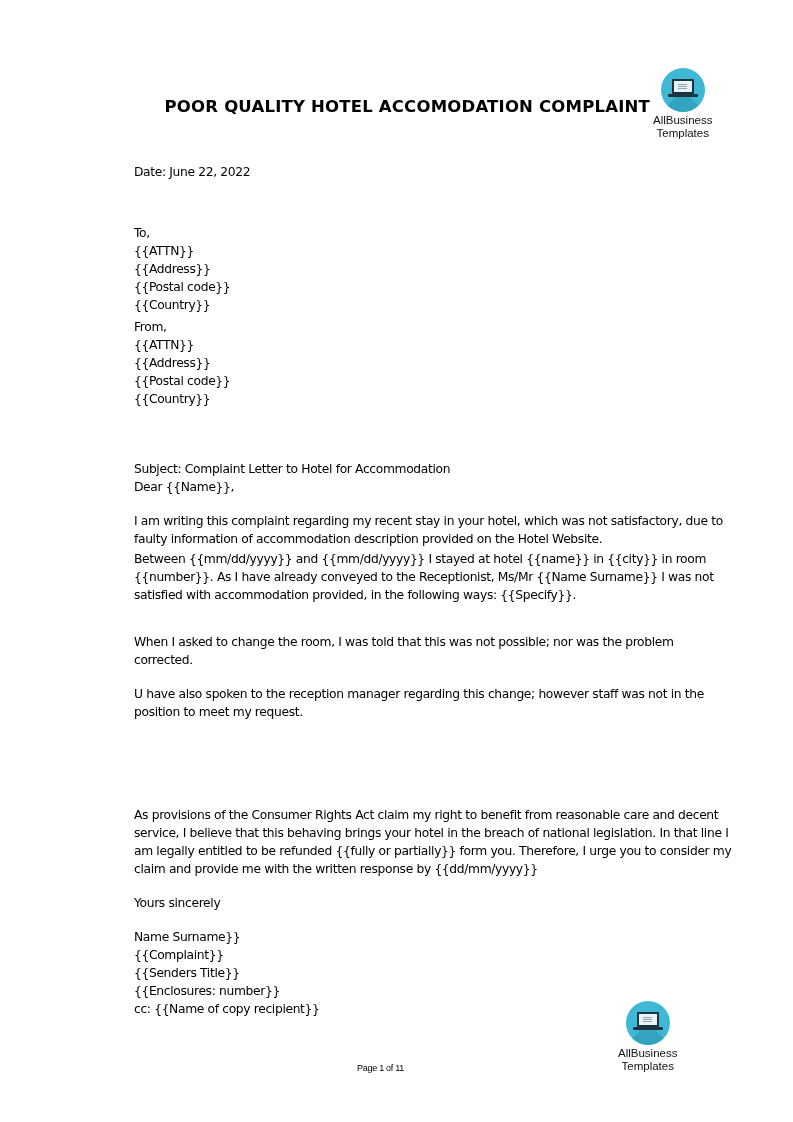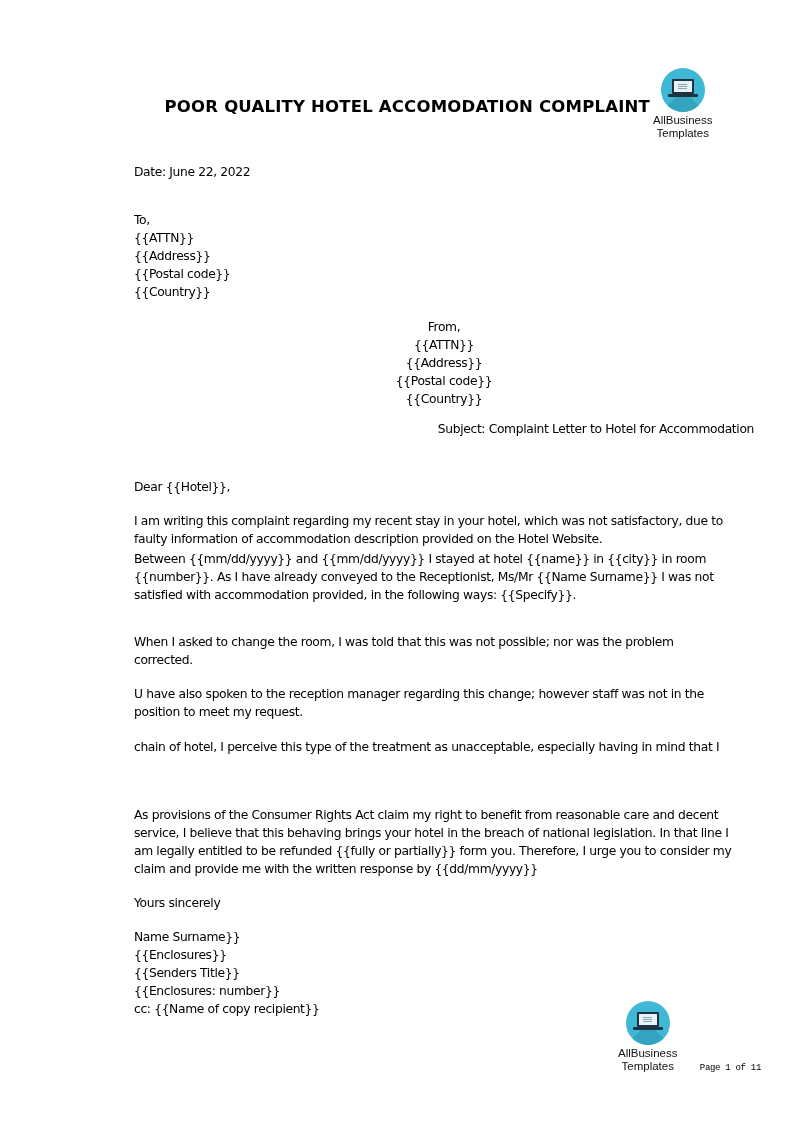--- a/index.html
+++ b/index.html
@@ -11,22 +11,22 @@
   .logo .circle { width: 44px; height: 44px; border-radius: 50%; background: #3fb8d6; position: relative; overflow: hidden; }
   .logo .circle .shadow { position: absolute; left: 22px; top: 22px; width: 40px; height: 40px; background: #34a3bf; transform: rotate(45deg); transform-origin: 0 0; }
   .logo .screen { position: absolute; left: 11px; top: 11px; width: 22px; height: 15px; background: #1d3340; border-radius: 1px; }
   .logo .screen .inner { position: absolute; left: 2px; top: 2px; width: 18px; height: 11px; background: #e9f3f7; }
   .logo .screen .inner i { position: absolute; left: 4px; height: 1px; width: 9px; background: #8aa7b5; }
   .logo .base { position: absolute; left: 7px; top: 26px; width: 30px; height: 3px; background: #1d3340; border-radius: 1px; }
   .logo .txt { font-family: "Liberation Sans", sans-serif; font-size: 11.5px; line-height: 13px; text-align: center; color: #111; margin-top: 2px; }
   .body-text { position: absolute; left: 94px; width: 620px; font-family: "DejaVu Sans", sans-serif;
                font-size: 12.3px; line-height: 18px; letter-spacing: -0.35px; margin-left: 40px; }
   .line { white-space: nowrap; height: 18px; }
-  .footer { position: absolute; top: 1063px; left: 0; width: 761px; text-align: right;
-            font-family: Liberation Mono, monospace; font-size: 9px; letter-spacing: -0.3px; }
+  .footer { position: absolute; top: 1063px; left: 0; width: 761px; text-align: center;
+            font-family: Liberation Sans, sans-serif; font-size: 9px; letter-spacing: -0.3px; }
 </style>
 </head>
 <body>
 
 <div>
 
   <div class="title">POOR QUALITY HOTEL ACCOMODATION COMPLAINT</div>
 
   <div class="logo" style="left:653px; top:68px;">
     <div class="circle">
@@ -43,42 +43,42 @@
     <div class="txt">
       <div>AllBusiness</div>
       <div>Templates</div>
     </div>
   </div>
 
   <div class="body-text" style="top:163px;">
     <div class="line">Date:  June 22, 2022</div>
   </div>
 
-  <div class="body-text" style="top:211px;">
+  <div class="body-text" style="top:224px;">
     <div class="line">To,</div>
     <div class="line">{{ATTN}}</div>
     <div class="line">{{Address}}</div>
     <div class="line">{{Postal code}}</div>
     <div class="line">{{Country}}</div>
   </div>
 
-  <div class="body-text" style="top:318px;text-align:center;">
+  <div class="body-text" style="top:318px;">
     <div class="line">From,</div>
     <div class="line">{{ATTN}}</div>
     <div class="line">{{Address}}</div>
     <div class="line">{{Postal code}}</div>
     <div class="line">{{Country}}</div>
   </div>
 
-  <div class="body-text" style="top:420px;text-align:right;">
+  <div class="body-text" style="top:460px;">
     <div class="line">Subject: Complaint Letter to Hotel for Accommodation</div>
   </div>
 
   <div class="body-text" style="top:478px;">
-    <div class="line">Dear {{Hotel}},</div>
+    <div class="line">Dear {{Name}},</div>
   </div>
 
   <div class="body-text" style="top:512px;">
     <div class="line">I am writing this complaint regarding my recent stay in your hotel, which was not satisfactory, due to</div>
     <div class="line">faulty information of accommodation description provided on the Hotel Website.</div>
   </div>
 
   <div class="body-text" style="top:550px;">
     <div class="line">Between {{mm/dd/yyyy}} and {{mm/dd/yyyy}} I stayed at hotel {{name}} in {{city}} in room</div>
     <div class="line">{{number}}. As I have already conveyed to the Receptionist, Ms/Mr {{Name Surname}} I was not</div>
@@ -89,37 +89,36 @@
     <div class="line">When I asked to change the room, I was told that this was not possible; nor was the problem</div>
     <div class="line">corrected.</div>
   </div>
 
   <div class="body-text" style="top:685px;">
     <div class="line">U have also spoken to the reception manager regarding this change; however staff was not in the</div>
     <div class="line">position to meet my request.</div>
   </div>
 
   <div class="body-text" style="top:738px;">
-    <div class="line">chain of hotel, I perceive this type of the treatment as unacceptable, especially having in mind that I</div>
   </div>
 
   <div class="body-text" style="top:806px;">
     <div class="line">As provisions of the Consumer Rights Act claim my right to benefit from reasonable care and decent</div>
     <div class="line">service, I believe that this behaving brings your hotel in the breach of national legislation. In that line I</div>
     <div class="line">am legally entitled to be refunded {{fully or partially}} form you. Therefore, I urge you to consider my</div>
     <div class="line">claim and provide me with the written response by {{dd/mm/yyyy}}</div>
   </div>
 
   <div class="body-text" style="top:894px;">
     <div class="line">Yours sincerely</div>
   </div>
 
   <div class="body-text" style="top:928px;">
     <div class="line">Name Surname}}</div>
-    <div class="line">{{Enclosures}}</div>
+    <div class="line">{{Complaint}}</div>
     <div class="line">{{Senders Title}}</div>
     <div class="line">{{Enclosures: number}}</div>
     <div class="line">cc: {{Name of copy recipient}}</div>
   </div>
 
   <div class="logo" style="left:618px; top:1001px;">
     <div class="circle">
       <div class="shadow"></div>
       <div class="screen">
           <div class="inner">

